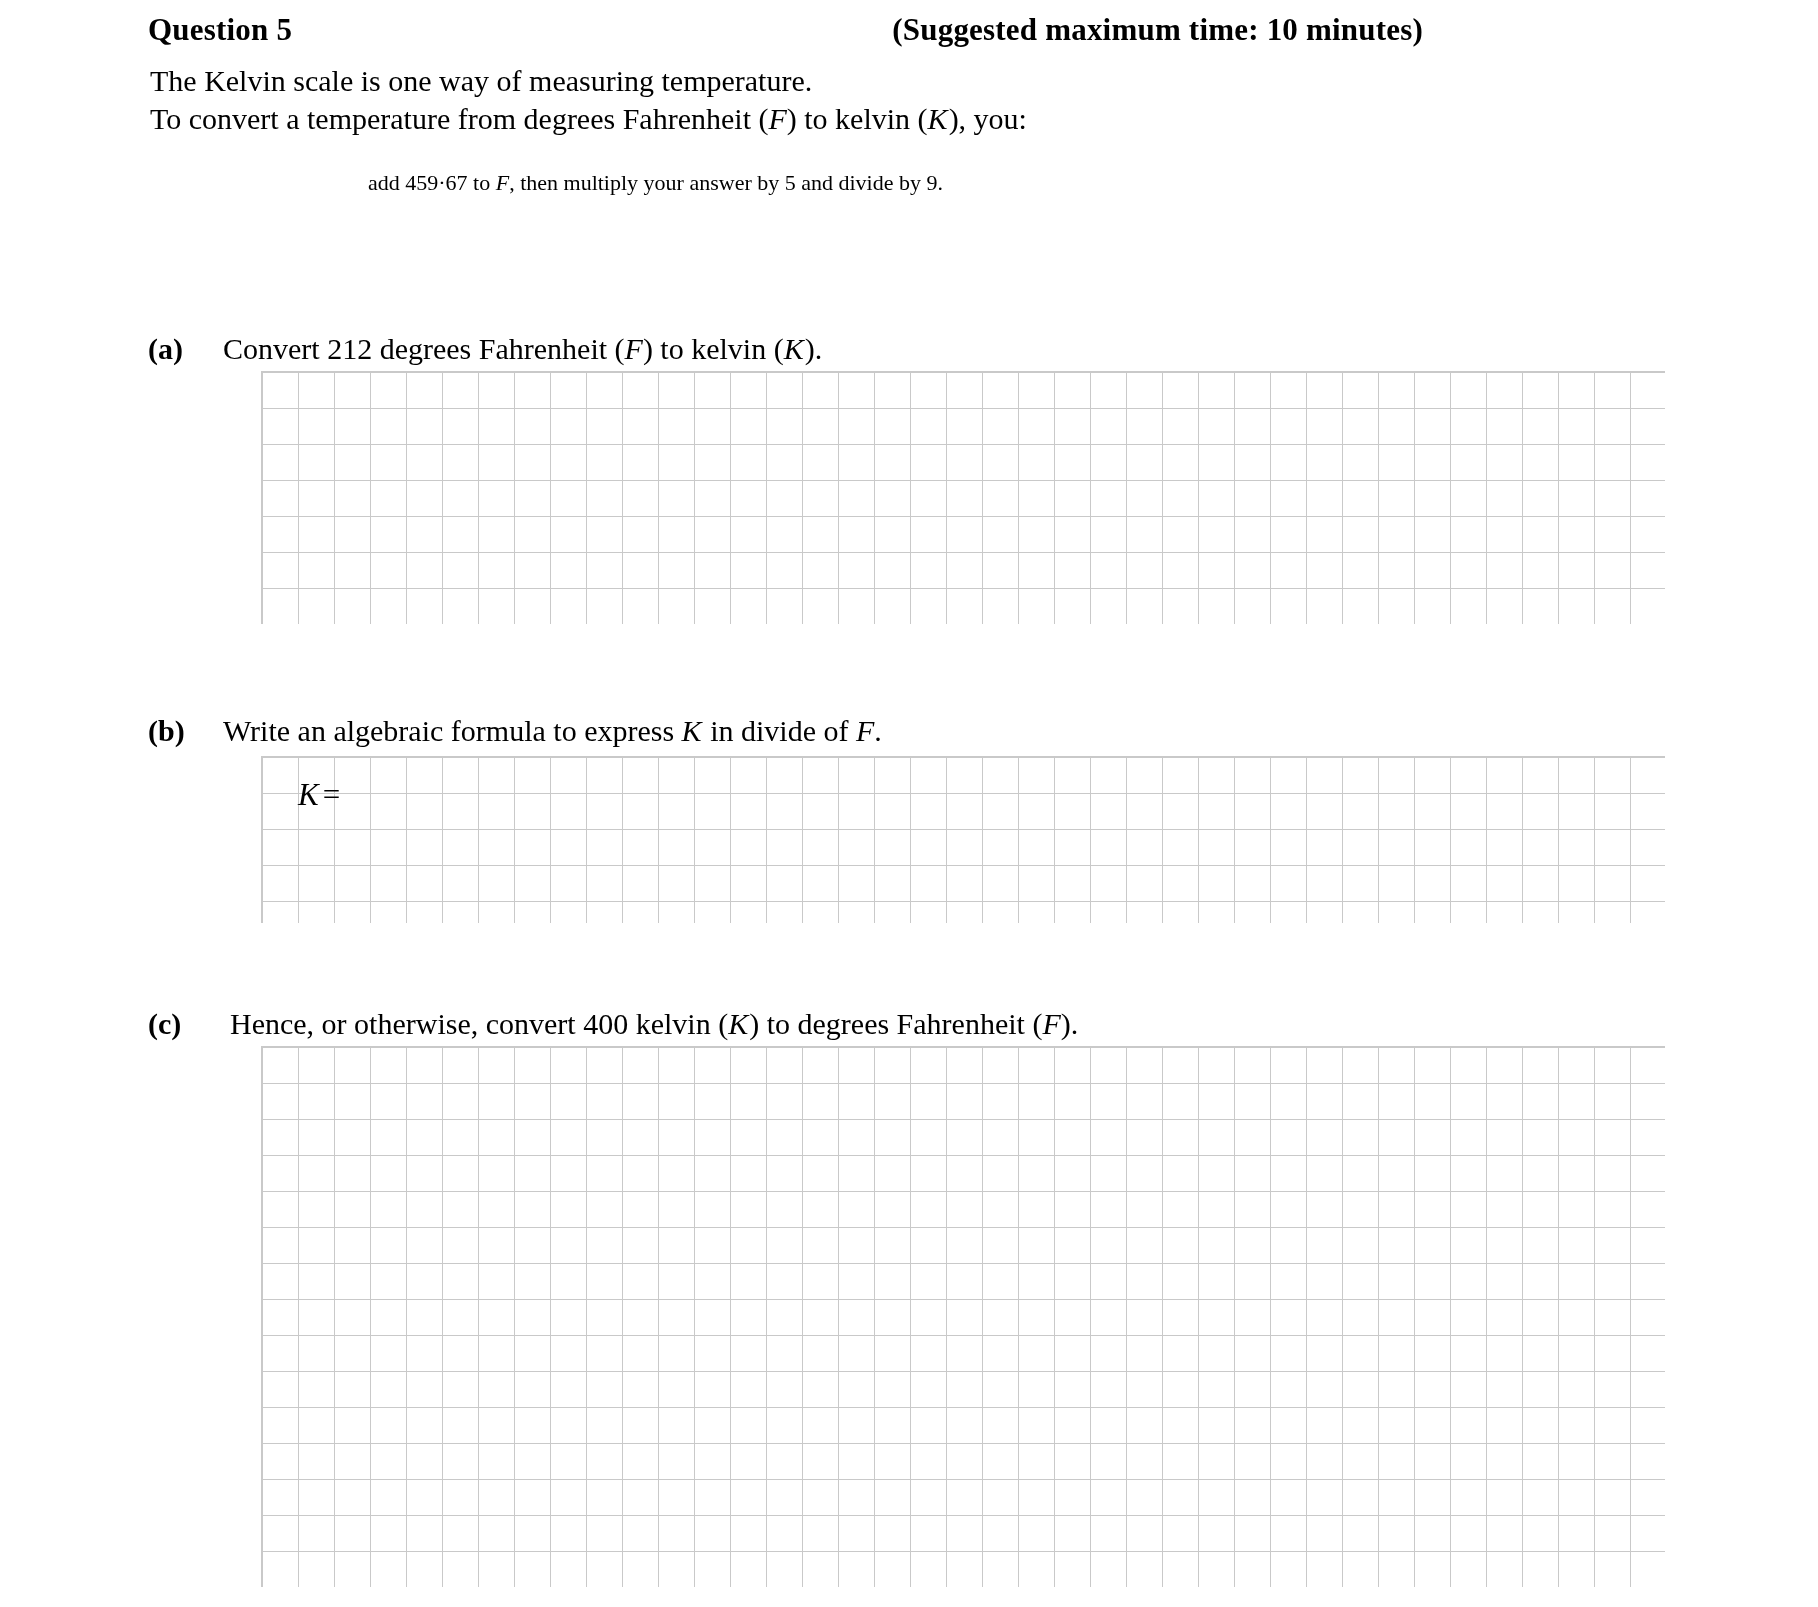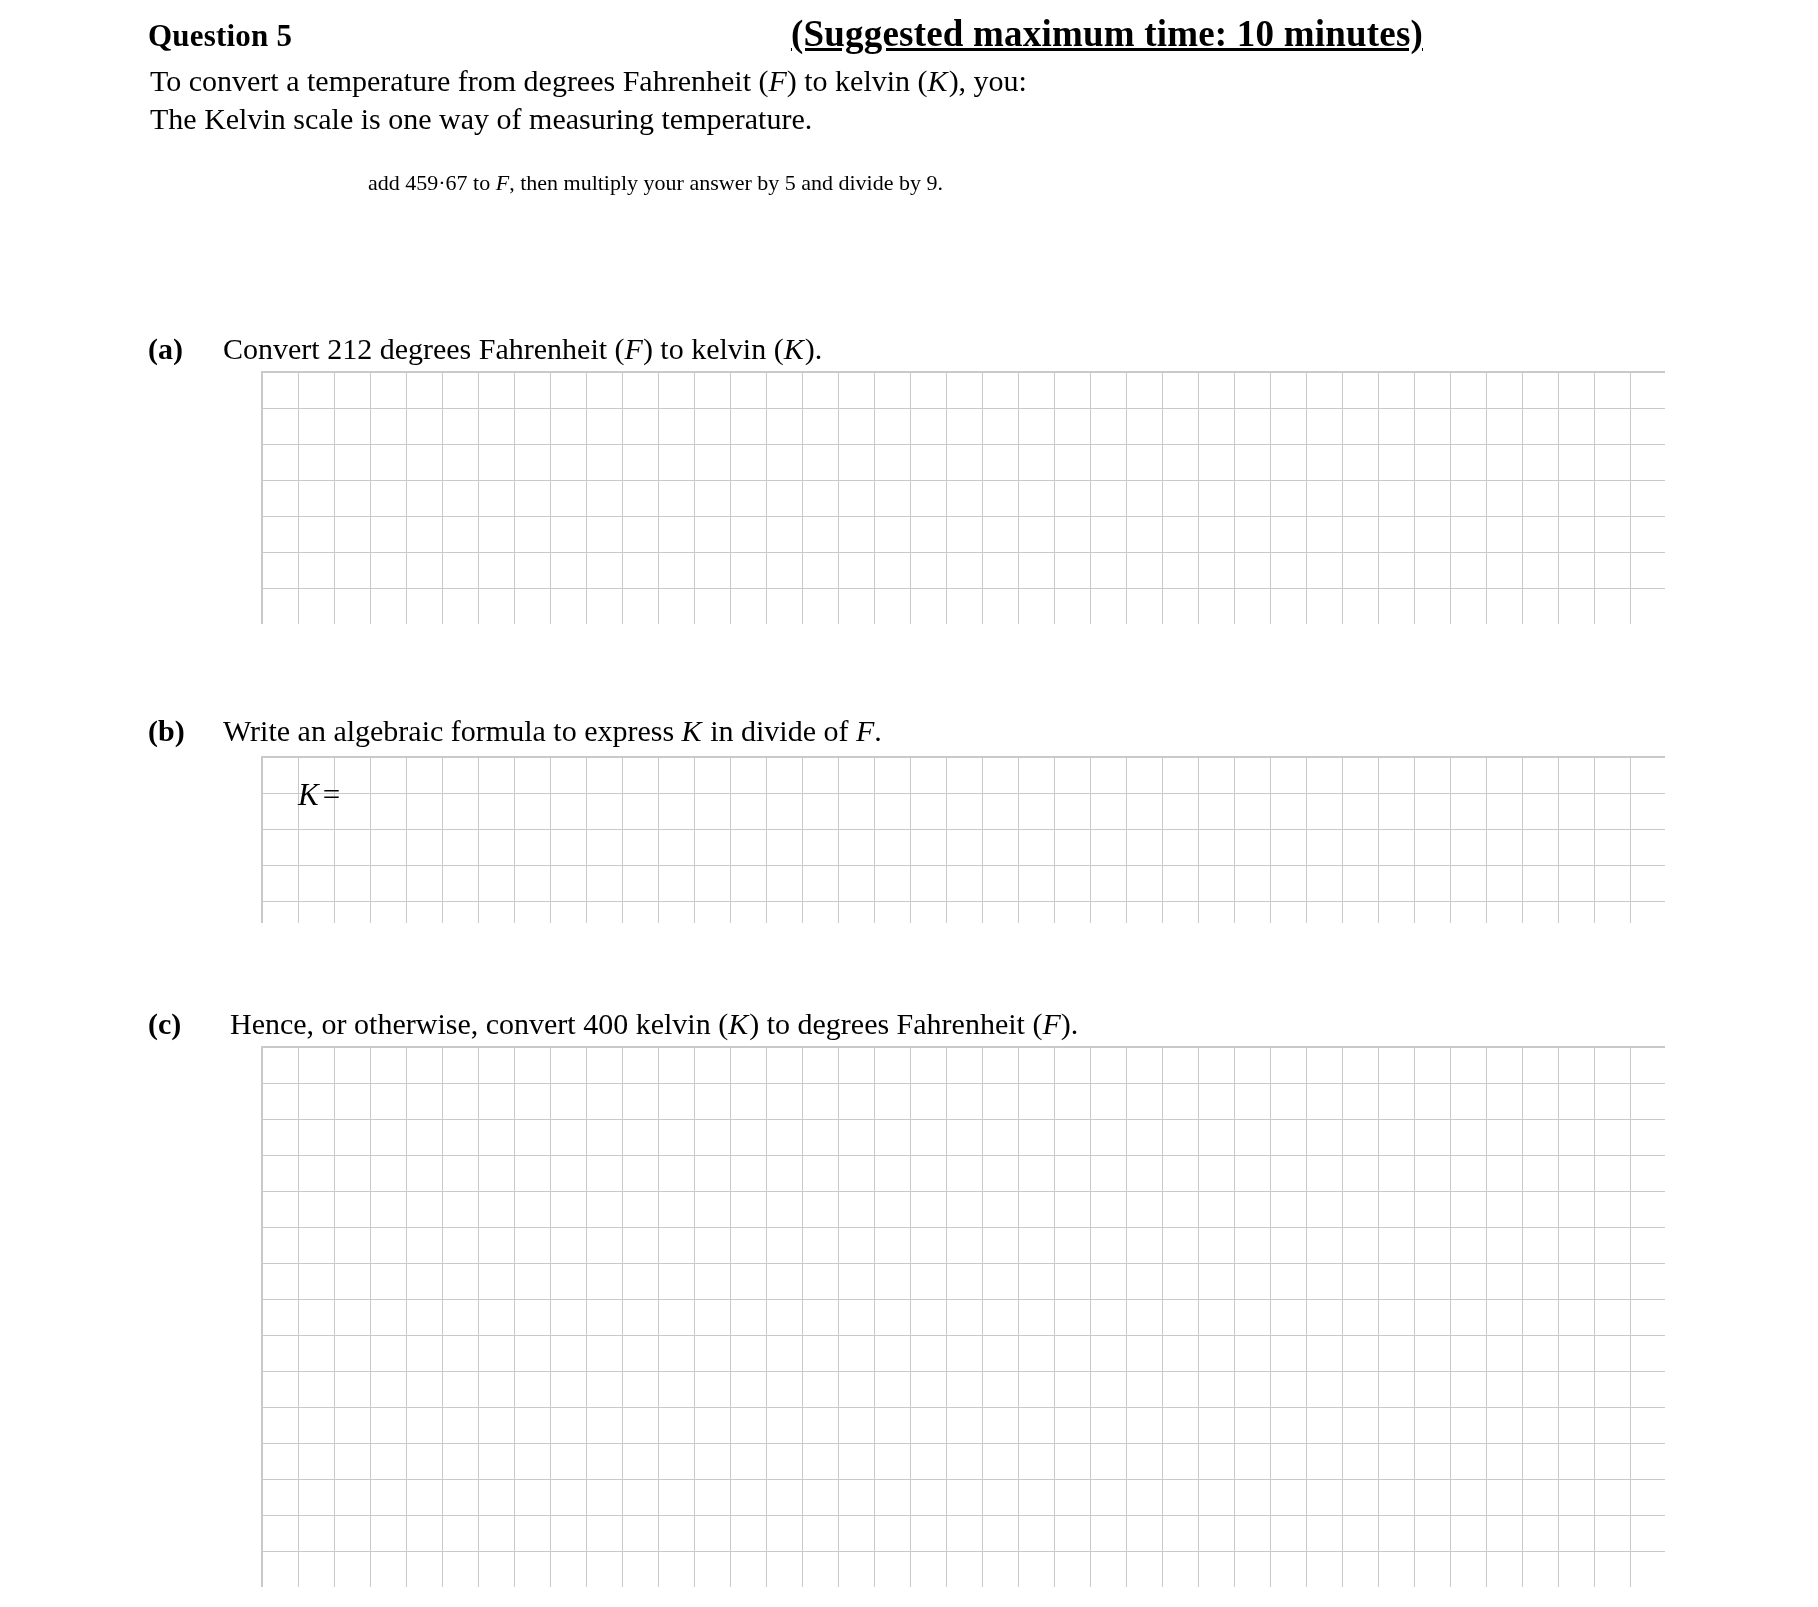--- a/index.html
+++ b/index.html
@@ -31,24 +31,23 @@
     display: flex;
     justify-content: space-between;
     align-items: baseline;
   }
   .q-title {
     font-size: 31px;
     font-weight: bold;
     letter-spacing: 0.2px;
   }
   .q-time {
-    font-size: 37px;
+    font-size: 31px;
     font-weight: bold;
     letter-spacing: 0.2px;
-    text-decoration: underline;
   }
 
   
   .intro {
     position: absolute;
     left: 150px;
     top: 62px;
     font-size: 30px;
     line-height: 38px;
     white-space: nowrap;
@@ -107,22 +106,22 @@
 <body>
 
 <div class="page">
 
   <div class="header">
     <span class="q-title">Question 5</span>
     <span class="q-time">(Suggested maximum time: 10 minutes)</span>
   </div>
 
   <div class="intro">
+    <span class="line">The Kelvin scale is one way of measuring temperature.</span>
     <span class="line"><span>To convert a temperature from degrees Fahrenheit (</span><span class="v">F</span><span>) to kelvin (</span><span class="vk">K</span><span>), you:</span></span>
-    <span class="line">The Kelvin scale is one way of measuring temperature.</span>
   </div>
 
   <div class="rule-line"><span>add 459·67 to  </span><span class="v">F</span><span>, then multiply your answer by 5 and divide by 9.</span></div>
 
   <div class="part-label" style="left:148px; top:332px;">(a)</div>
   <div class="part-text" style="left:223px; top:332px;"><span>Convert 212 degrees Fahrenheit (</span><span class="v">F</span><span>) to kelvin (</span><span class="vk">K</span><span>).</span></div>
 
   <div class="grid" style="left:261px; top:371px; width:1404px; height:253px; background-size:36px 36px, 36px 36px;"></div>
 
   <div class="part-label" style="left:148px; top:714px;">(b)</div>

